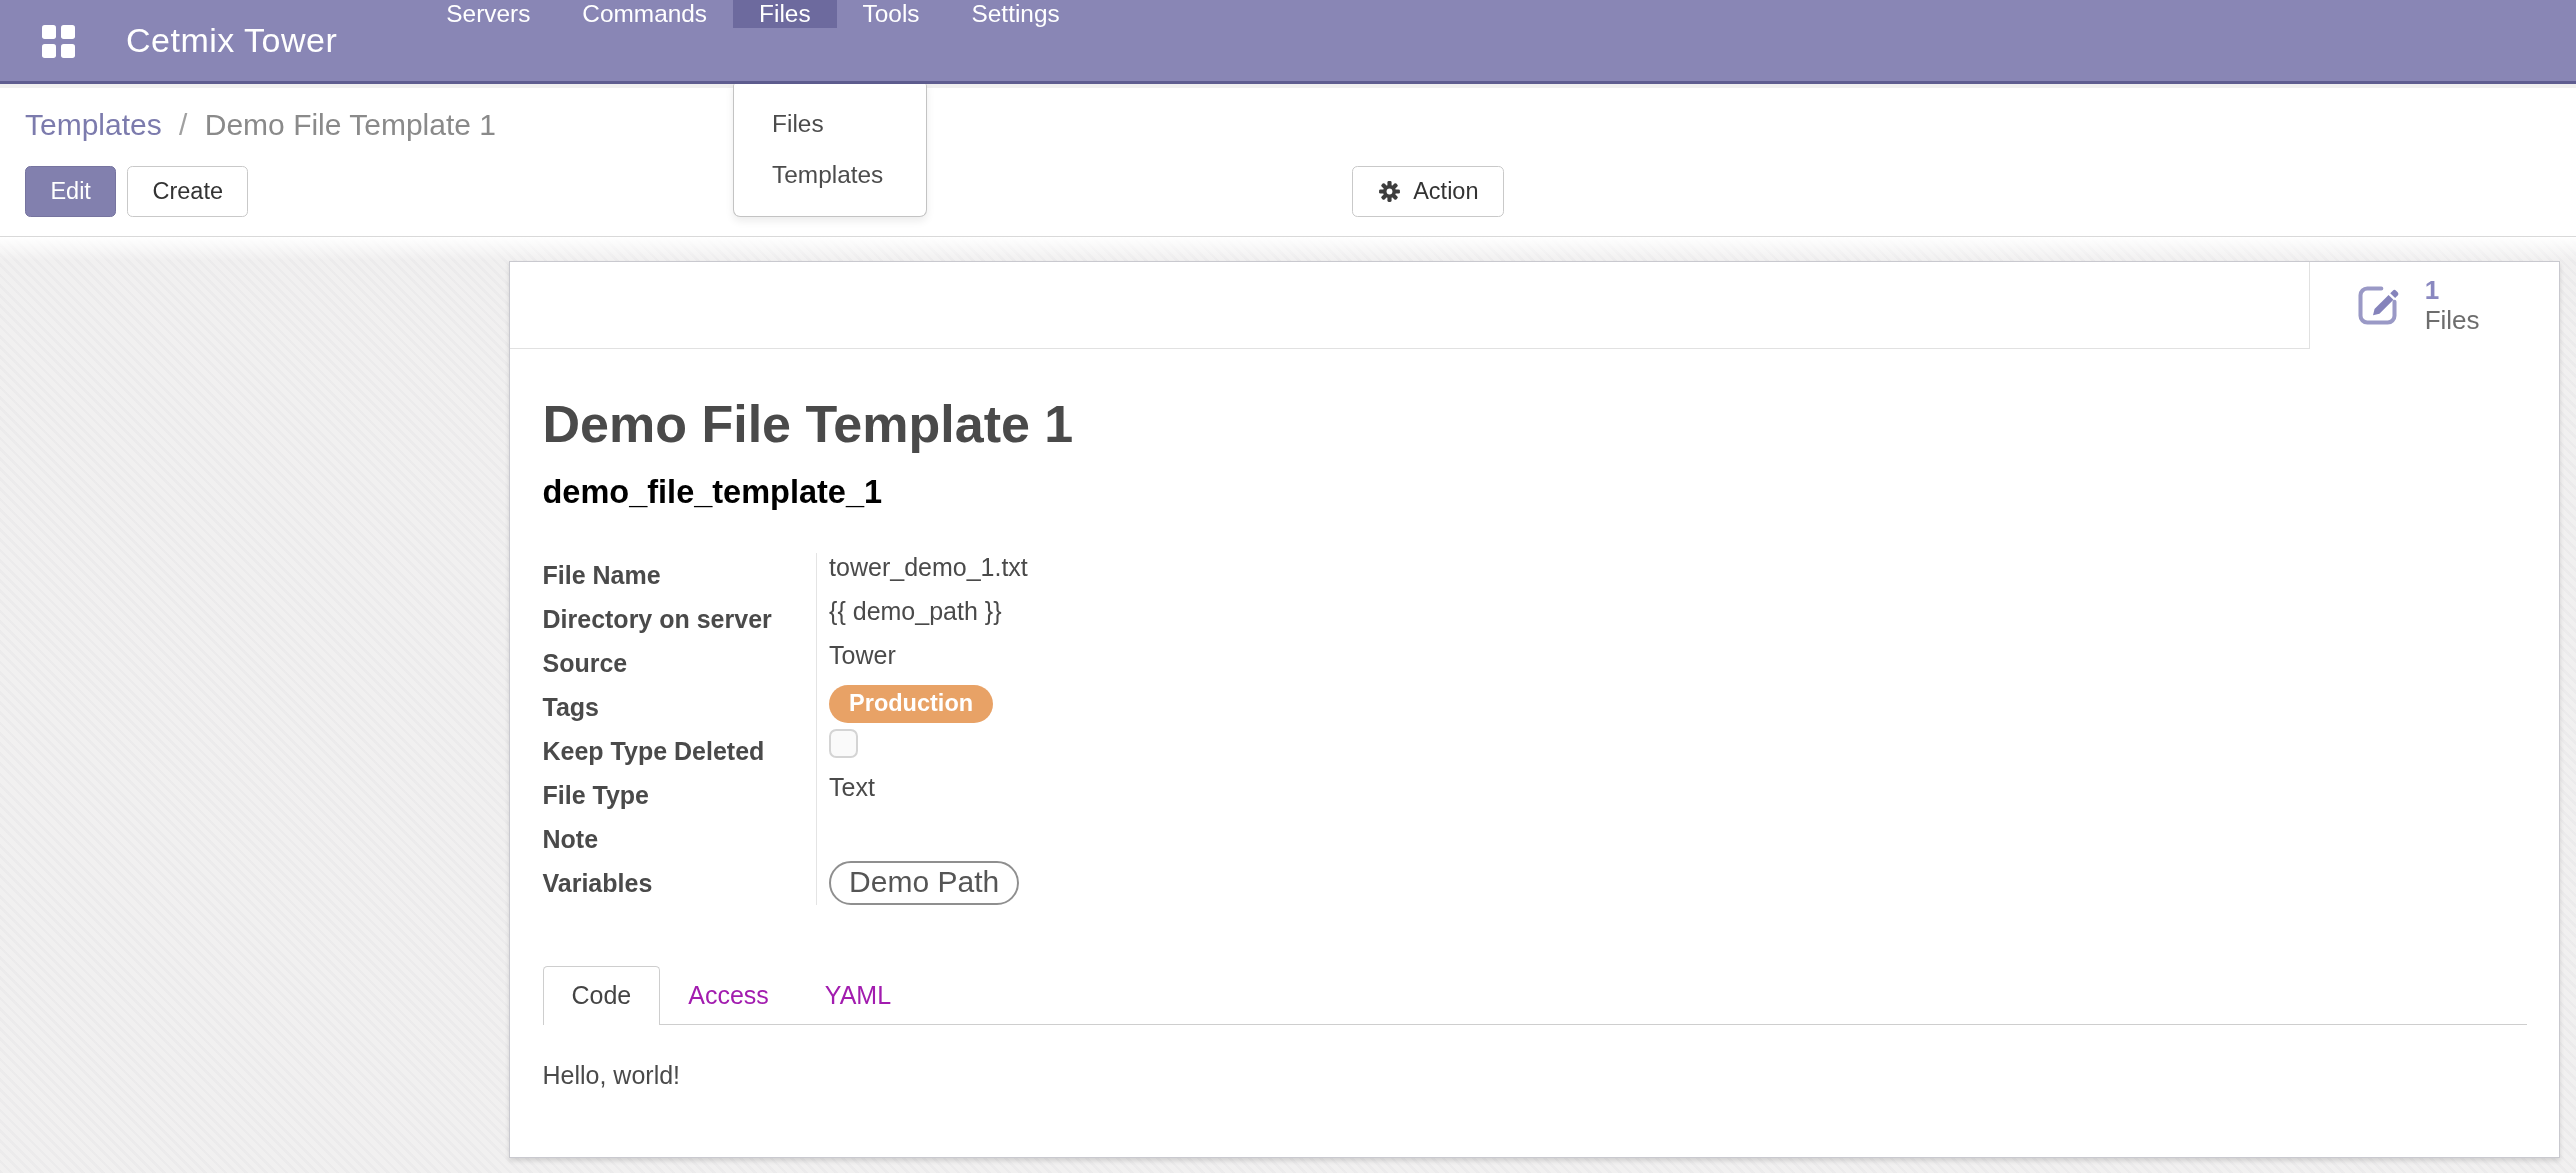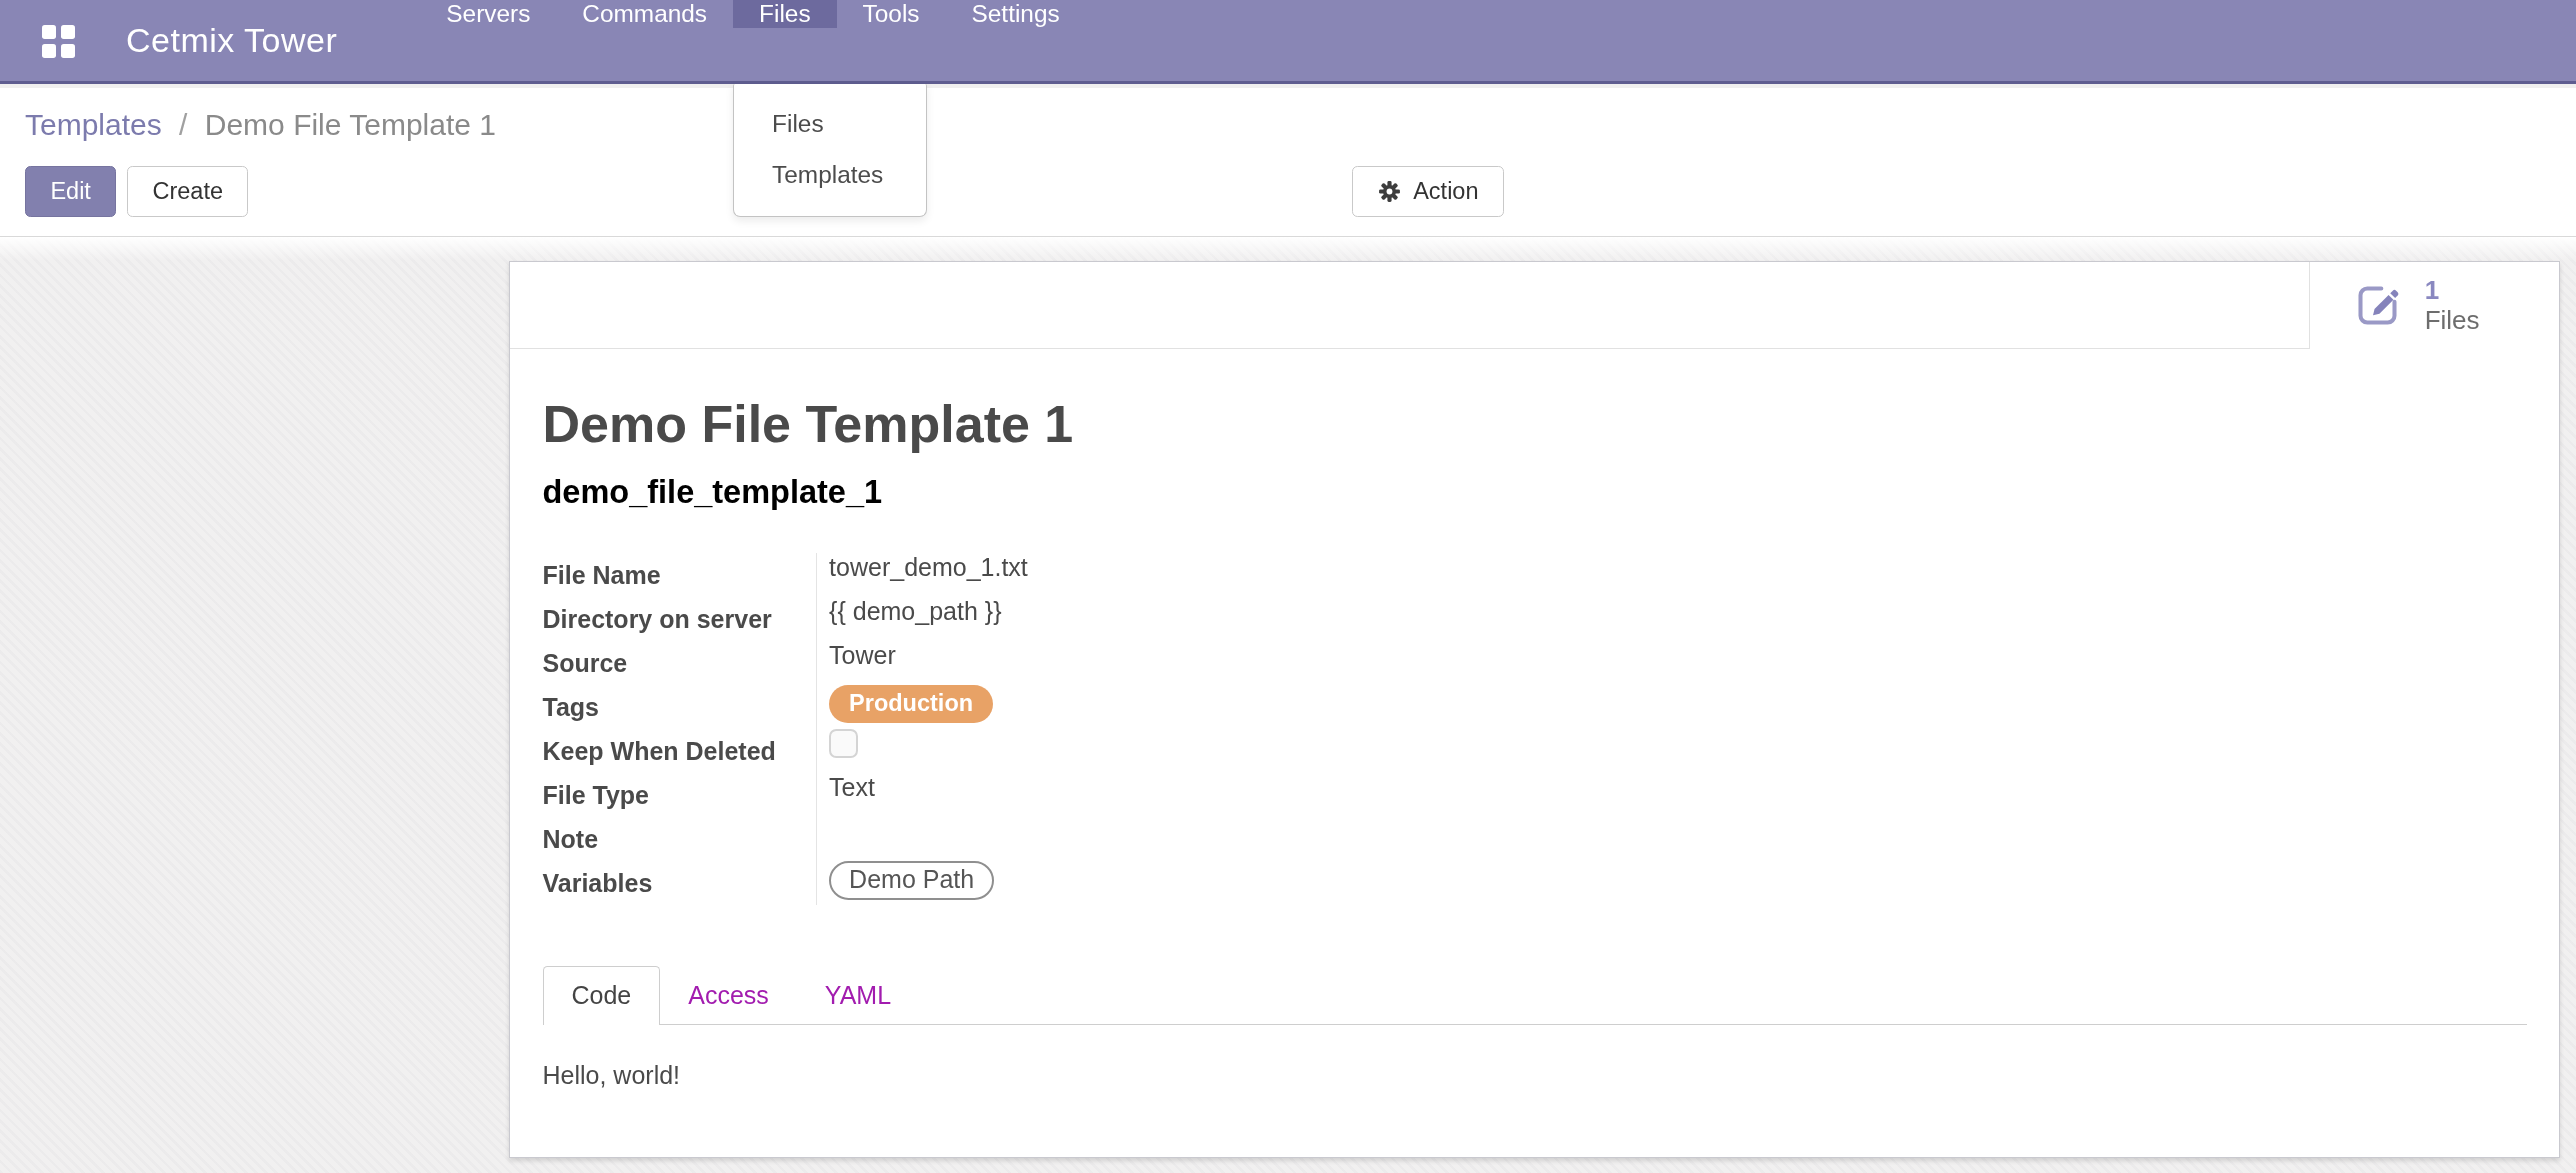--- a/index.html
+++ b/index.html
@@ -98,21 +98,21 @@
     width:274px; font-weight:bold; color:#4a4a4a;
     border-right:0.9px solid #e4e4e4; align-self:stretch;
     display:flex; align-items:center; flex-shrink:0;
   }
   .field-value { padding-left:12.6px; display:flex; align-items:center; color:#4a4a4a; }
   .tag-badge {
     background:#e8a266; color:#fff; font-weight:bold; font-size:23.5px;
     border-radius:45px; padding:4.5px 20px 6.3px; white-space:nowrap;
   }
   .pill {
-    border:2.7px solid #8f8f8f; color:#555; font-size:25px;
+    border:2.7px solid #8f8f8f; color:#555; font-size:30px;
     border-radius:45px; padding:1.8px 18px 3.6px; white-space:nowrap;
   }
   .checkbox {
     width:29px; height:29px; background:#fafafa;
     border:2.7px solid #d4d4d4; border-radius:7.2px;
   }
 
   
   .tabs { display:flex; margin-top:61px; border-bottom:0.9px solid #cecece; align-items:flex-end; }
   .tab {
@@ -213,21 +213,21 @@
           <div class="field-label">Source</div>
           <div class="field-value">Tower</div>
         </div>
         <div class="field-row">
           <div class="field-label">Tags</div>
           <div class="field-value">
             <span class="tag-badge">Production</span>
           </div>
         </div>
         <div class="field-row">
-          <div class="field-label">Keep When Deleted</div>
+          <div class="field-label">Keep Type Deleted</div>
           <div class="field-value">
             <div class="checkbox"></div>
           </div>
         </div>
         <div class="field-row">
           <div class="field-label">File Type</div>
           <div class="field-value">Text</div>
         </div>
         <div class="field-row">
           <div class="field-label">Note</div>

